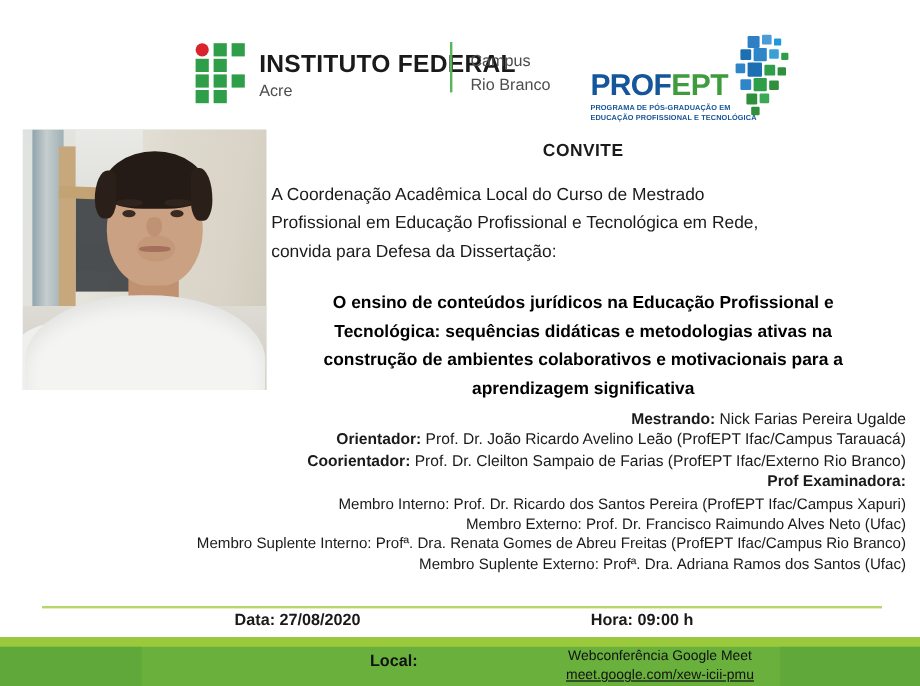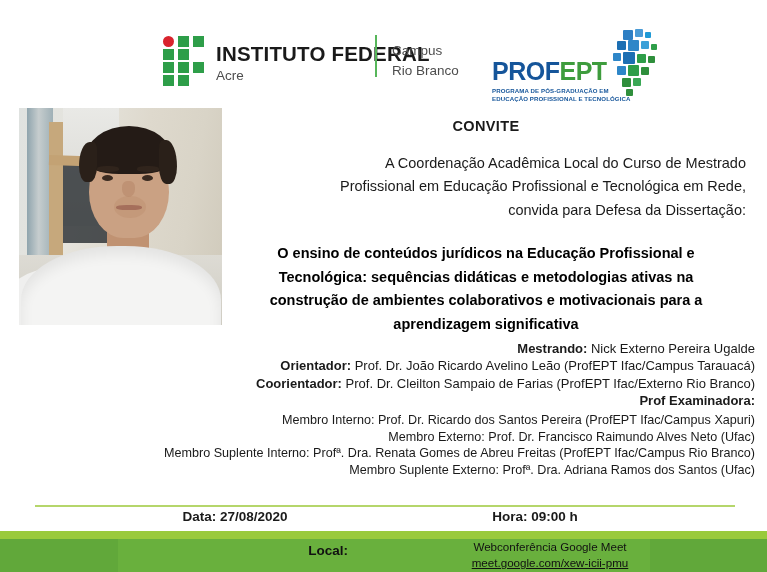--- a/index.html
+++ b/index.html
@@ -58,36 +58,36 @@
   .ph-hair3{position:absolute;left:140px;top:32px;width:18px;height:44px;background:#2a2019;border-radius:20% 60% 40% 40%;}
   .ph-brow{position:absolute;width:22px;height:6px;background:#30241c;border-radius:40%;}
   .ph-eye{position:absolute;width:11px;height:6px;background:#3a2a20;border-radius:50%;}
   .ph-nose{position:absolute;left:103px;top:73px;width:13px;height:16px;background:#b98b6c;border-radius:40% 40% 50% 50%;opacity:.65;}
   .ph-mouth{position:absolute;left:97px;top:97px;width:26px;height:5px;background:#9d6454;border-radius:40%;opacity:.8;}
   .ph-sh{position:absolute;left:95px;top:88px;width:32px;height:22px;background:#bb8a6b;border-radius:50%;opacity:.35;}
 
   
   .content{position:absolute;left:226px;top:110px;width:520px;}
   .convite{text-align:center;font-size:14.5px;font-weight:bold;color:#1a1a1a;letter-spacing:.4px;margin:8px 0 0 0;}
-  .intro{text-align:right;font-size:14.5px;color:#1a1a1a;line-height:1.62;margin-top:18px;}
+  .intro{text-align:left;font-size:14.5px;color:#1a1a1a;line-height:1.62;margin-top:18px;}
   .title{text-align:center;font-size:14.5px;font-weight:bold;color:#000;line-height:1.62;margin-top:20px;}
 
   
   .people{position:absolute;left:40px;top:340px;width:715px;text-align:right;font-size:13px;line-height:1.33;color:#1a1a1a;}
   .people .ln{white-space:nowrap;}
   .people b{font-weight:bold;}
   .banca{font-weight:bold;}
   .members{position:absolute;left:20px;top:412px;width:735px;text-align:right;font-size:12.6px;line-height:1.33;color:#1a1a1a;}
   .members .ln{white-space:nowrap;}
 
   
   .rule{position:absolute;left:35px;top:505px;width:700px;height:2px;background:#b5d66b;}
   .datarow{position:absolute;left:0;top:509px;width:767px;height:22px;}
   .datarow .cell{position:absolute;font-size:13.5px;font-weight:bold;color:#1a1a1a;text-align:center;}
-  .cell-data{left:105px;width:260px;}
+  .cell-data{left:118px;width:260px;}
   .cell-hora{left:420px;width:230px;}
 
   .footgreen{position:absolute;left:0;top:531px;width:767px;height:41px;background:#69b03d;}
   .fg-top{position:absolute;left:0;top:0;width:767px;height:8px;background:#9aca3c;}
   .fg-left{position:absolute;left:0;top:8px;width:118px;height:33px;background:#61a83a;}
   .fg-right{position:absolute;left:650px;top:8px;width:117px;height:33px;background:#61a83a;}
   .local{position:absolute;left:118px;top:12px;width:230px;text-align:right;font-size:13.5px;font-weight:bold;color:#111;}
   .meet{position:absolute;left:400px;top:8px;width:300px;text-align:center;font-size:11.6px;color:#111;line-height:1.42;}
   .meet .it{}
   .meet .url{text-decoration:underline;}
@@ -190,21 +190,21 @@
 
     <div class="title">
       <div>O ensino de conteúdos jurídicos na Educação Profissional e</div>
       <div>Tecnológica: sequências didáticas e metodologias ativas na</div>
       <div>construção de ambientes colaborativos e motivacionais para a</div>
       <div>aprendizagem significativa</div>
     </div>
   </div>
 
   <div class="people">
-    <div class="ln"><b>Mestrando:</b><span> Nick Externo Pereira Ugalde</span></div>
+    <div class="ln"><b>Mestrando:</b><span> Nick Farias Pereira Ugalde</span></div>
     <div class="ln"><b>Orientador:</b><span> Prof. Dr. João Ricardo Avelino Leão (ProfEPT Ifac/Campus Tarauacá)</span></div>
     <div class="ln"><b>Coorientador:</b><span>  Prof. Dr. Cleilton Sampaio de Farias (ProfEPT Ifac/Externo Rio Branco)</span></div>
     <div class="ln banca">Prof Examinadora:</div>
   </div>
 
   <div class="members">
     <div class="ln">Membro Interno: Prof. Dr.  Ricardo dos Santos Pereira (ProfEPT Ifac/Campus Xapuri)</div>
     <div class="ln">Membro Externo: Prof. Dr. Francisco Raimundo Alves Neto (Ufac)</div>
     <div class="ln">Membro Suplente Interno: Profª. Dra. Renata Gomes de Abreu Freitas (ProfEPT Ifac/Campus Rio Branco)</div>
     <div class="ln">Membro Suplente Externo: Profª. Dra. Adriana Ramos dos Santos (Ufac)</div>

